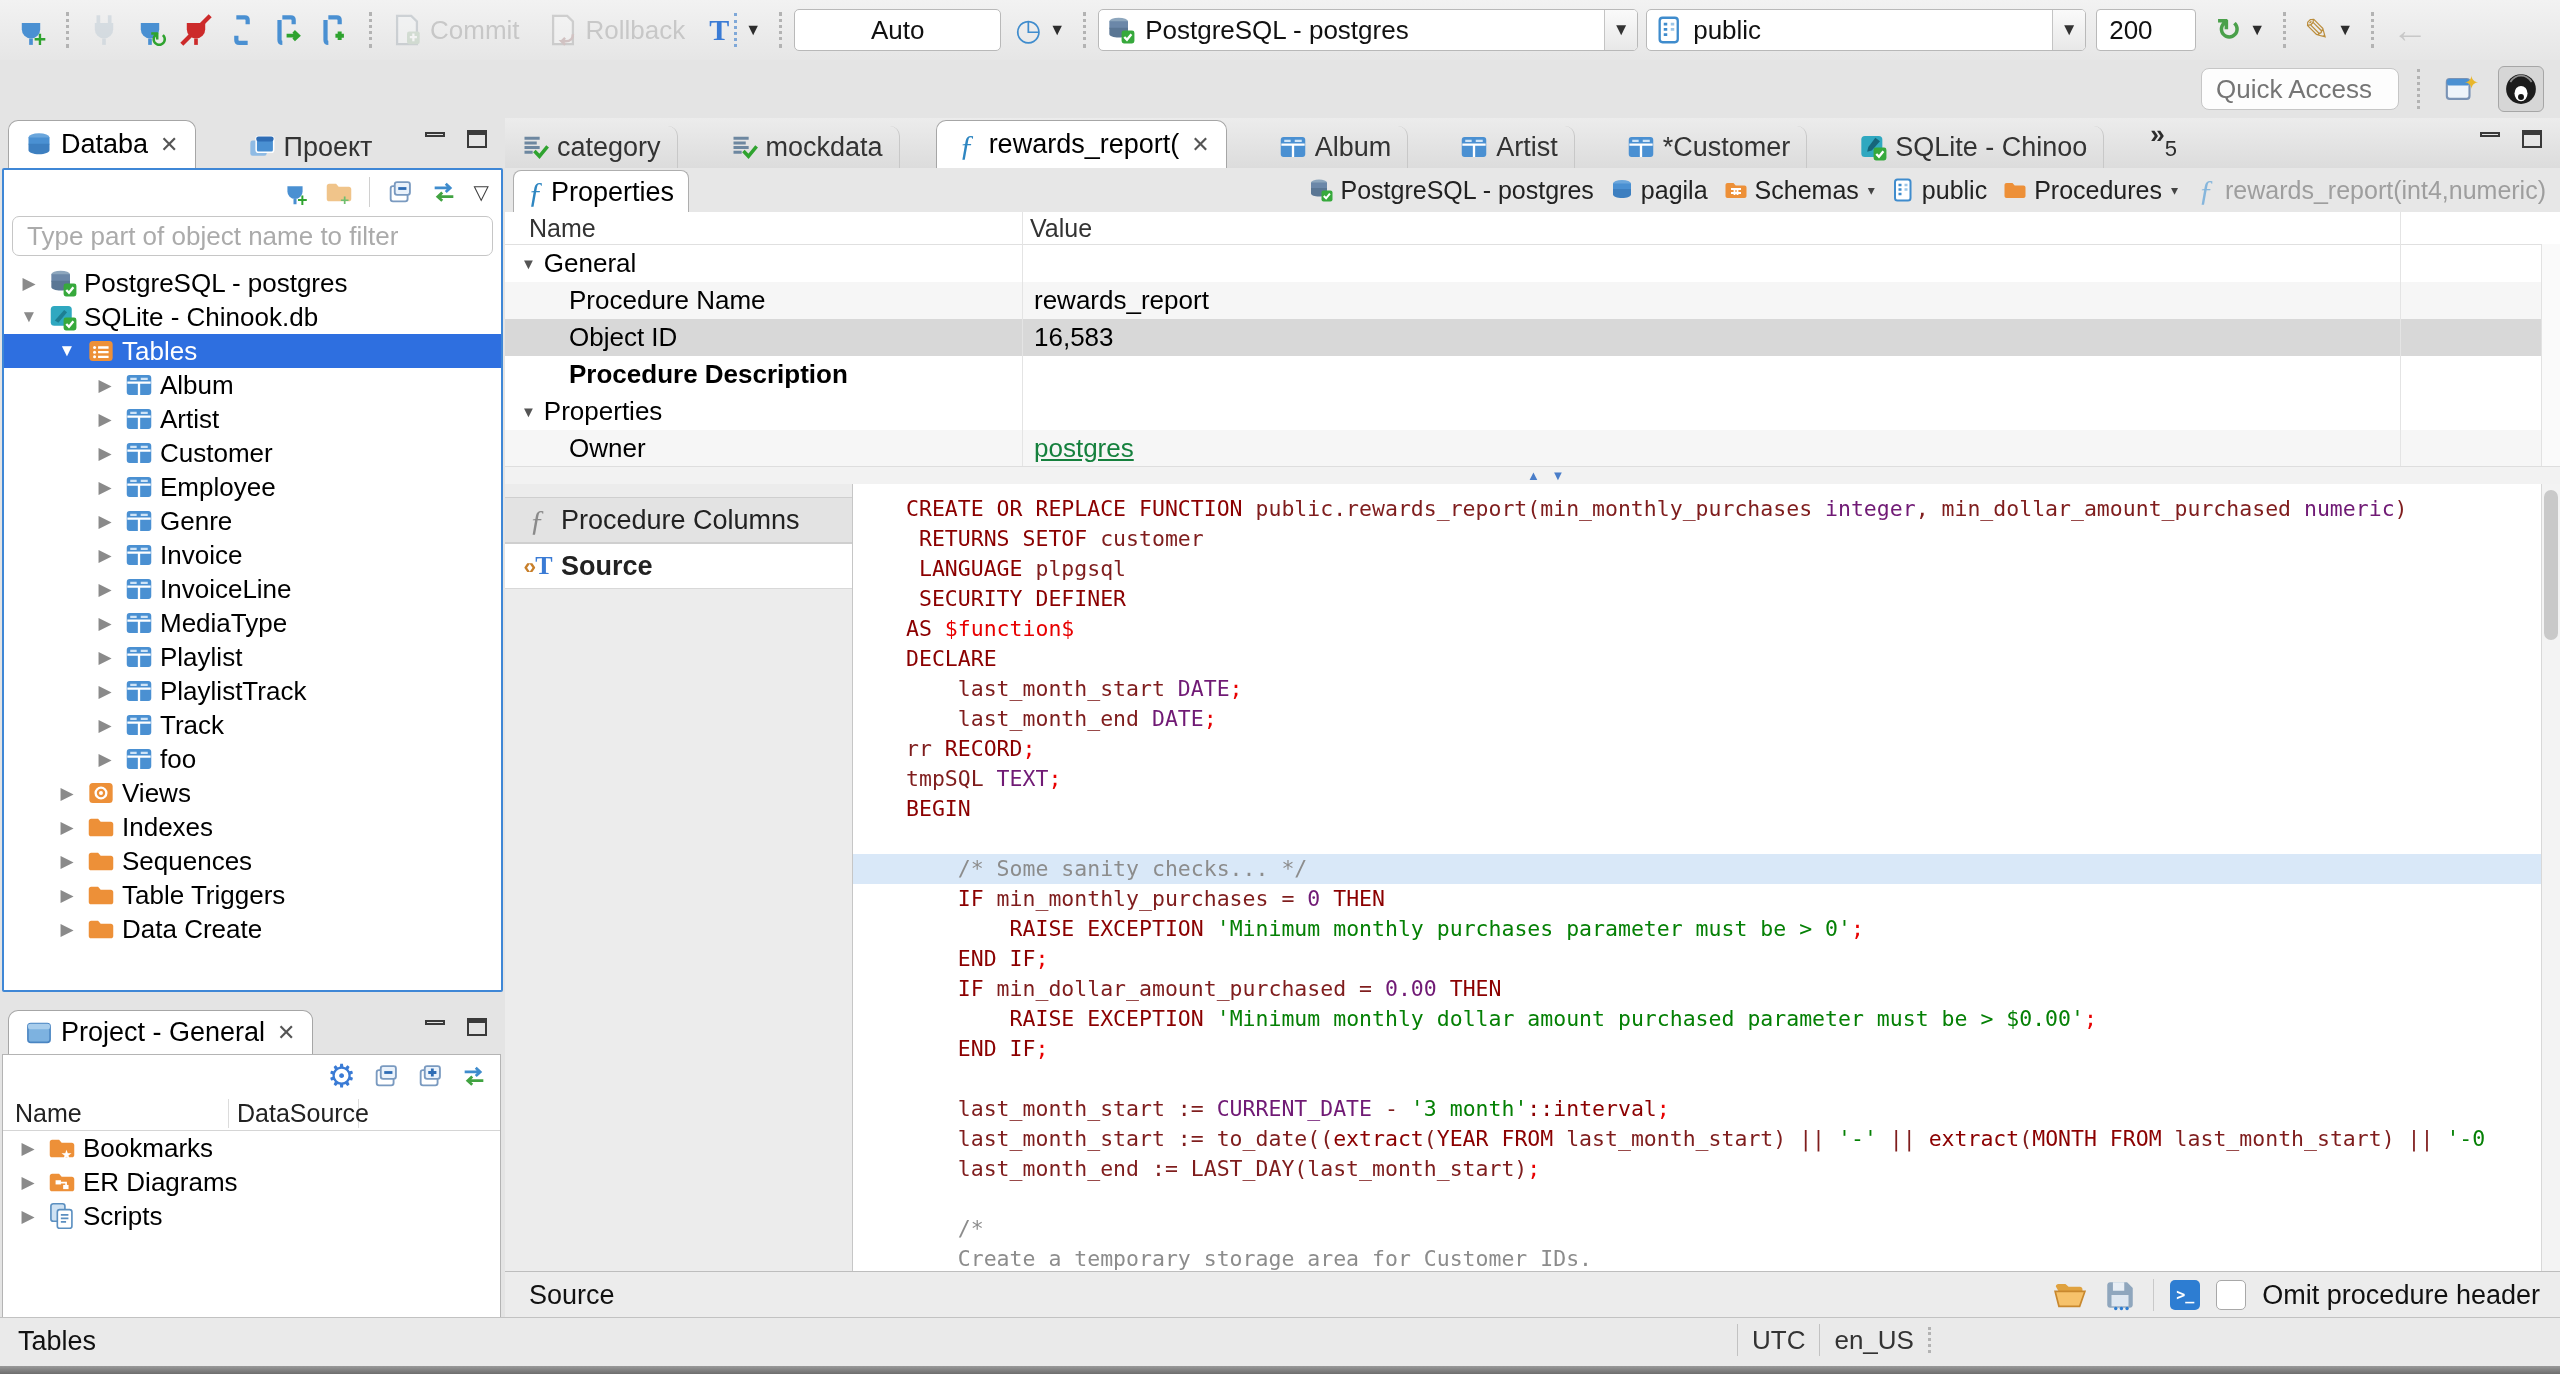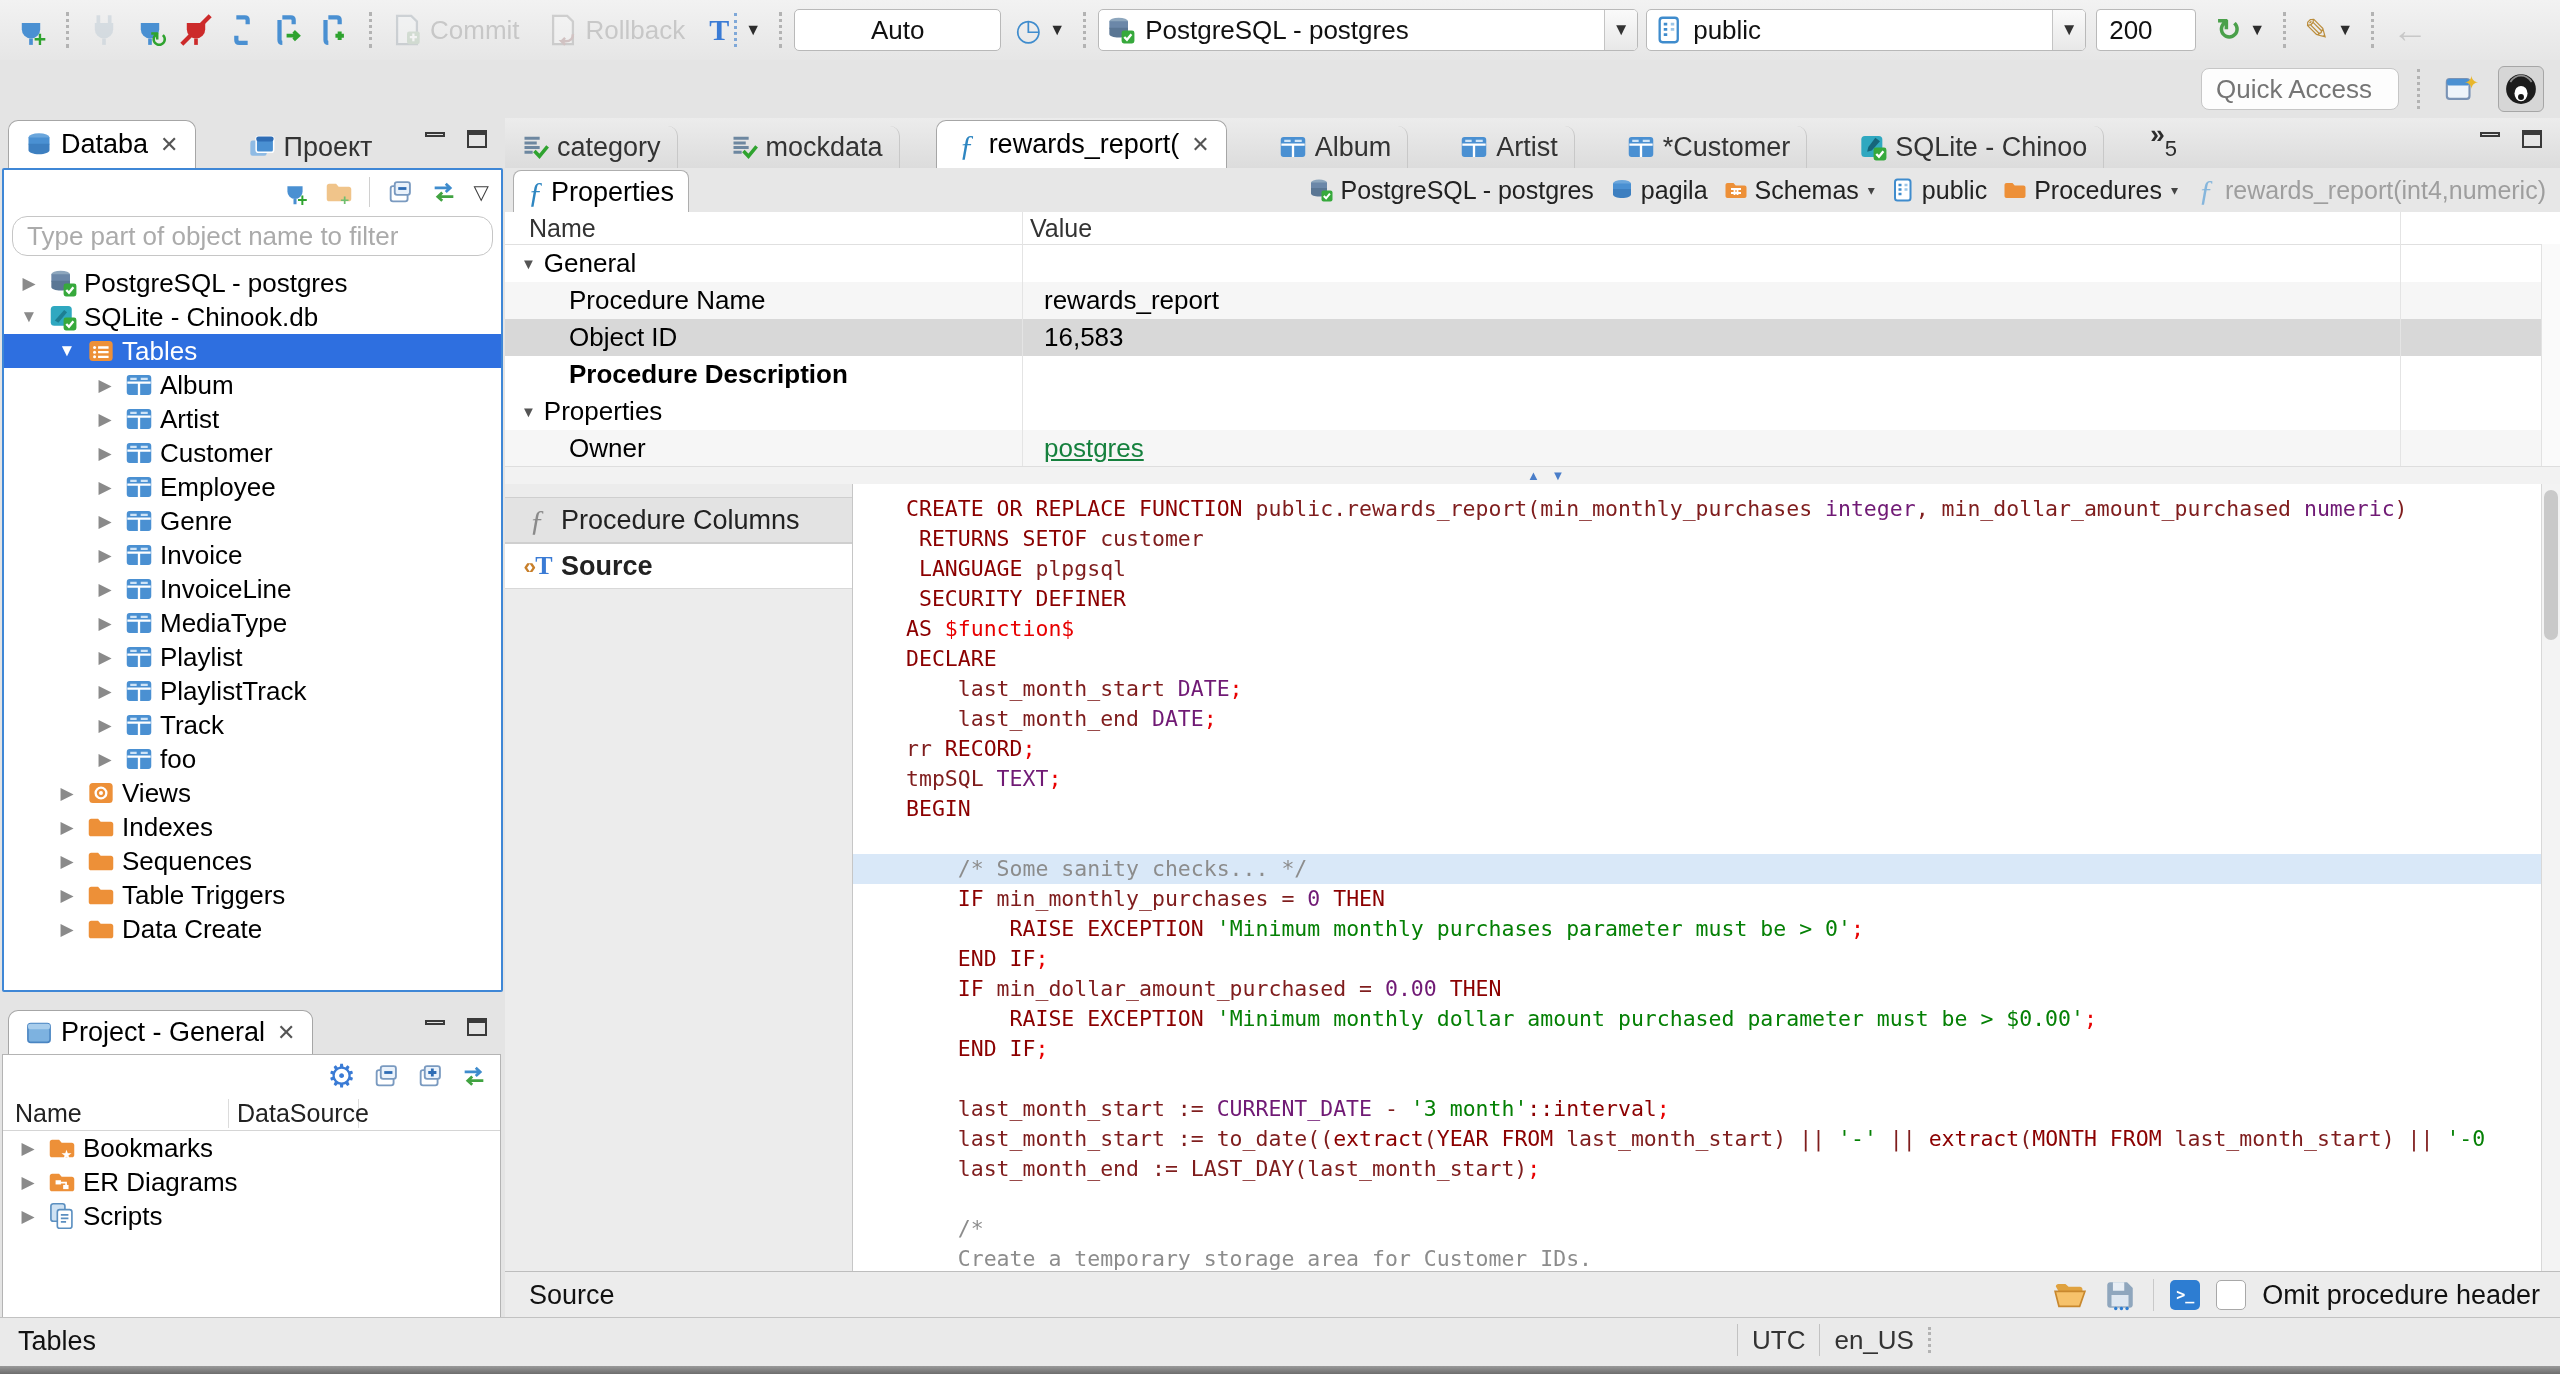--- a/index.html
+++ b/index.html
@@ -40,21 +40,21 @@
   .wmax::before{content:"";position:absolute;left:0;top:2px;width:20px;height:18px;border:2px solid #3a3a3a;border-top-width:5px;box-sizing:border-box;}
   .ovf{display:flex;align-items:flex-start;margin-left:10px;margin-bottom:6px;color:#2d2d2d;}
   .ovf .g1{font-size:26px;font-weight:bold;line-height:20px;}
   .ovf .g2{font-size:22px;margin-top:12px;}
 
   
   .sidebar{position:absolute;top:118px;left:0;width:505px;bottom:56px;}
   .navigator{position:absolute;top:50px;left:2px;width:497px;height:820px;border:2px solid #3f87d6;background:#fff;border-radius:2px;}
   .nav-tools{height:44px;display:flex;justify-content:flex-end;align-items:center;gap:16px;padding-right:12px;}
   .nav-tools .vline{width:1px;height:30px;background:#d0d0d0;}
-  .filter{display:block;width:481px;height:40px;margin:2px 8px 6px 8px;border:1px solid #c6c6c6;border-radius:15px;font-size:26px;padding:0 14px;color:#333;font-family:"Liberation Sans",sans-serif;box-sizing:border-box;}
+  .filter{display:block;width:481px;height:40px;margin:2px 8px 6px 8px;border:1px solid #c6c6c6;border-radius:7px;font-size:26px;padding:0 14px;color:#333;font-family:"Liberation Sans",sans-serif;box-sizing:border-box;}
   .filter::placeholder{color:#ababab;}
   .tree{position:absolute;top:96px;left:0;right:0;bottom:0;overflow:hidden;font-size:26px;color:#000;}
   .trow{height:34px;display:flex;align-items:center;gap:7px;white-space:nowrap;}
   .texp{width:26px;text-align:center;color:#8a8a8a;font-size:17px;flex:0 0 auto;}
   .trow.sel{background:#2e6fe0;color:#fff;}
   .trow.sel .texp{color:#fff;}
 
   .project-wrap{position:absolute;top:890px;left:0;width:505px;height:310px;}
   .pbody{position:absolute;top:46px;left:2px;right:4px;bottom:0;border:1px solid #b4b4b4;background:#fff;}
   .ptools{height:42px;display:flex;justify-content:flex-end;align-items:center;gap:16px;padding-right:12px;}
@@ -75,21 +75,21 @@
   .ghead{display:flex;height:32px;align-items:center;font-size:25px;color:#333;border-bottom:1px solid #e0e0e0;}
   .ghead .h1{width:517px;padding-left:24px;box-sizing:border-box;}
   .ghead .h2{padding-left:8px;}
   .prow{display:flex;height:37px;align-items:center;font-size:26px;color:#000;}
   .prow.shade{background:#f6f6f6;}
   .prow.selected{background:#d8d8d8;}
   .ncell{width:517px;display:flex;align-items:center;box-sizing:border-box;}
   .gcaret{font-size:15px;color:#555;margin:0 8px 0 16px;}
   .childname{padding-left:64px;}
   .bold{font-weight:bold;}
-  .vcell{flex:1;padding-left:22px;}
+  .vcell{flex:1;padding-left:12px;}
   .linkval{color:#15803d;text-decoration:underline;}
   .gridline{position:absolute;top:0;bottom:0;width:1px;background:#e4e4e4;}
   .grid-scroll{position:absolute;right:0;top:32px;bottom:0;width:18px;border-left:1px solid #e2e2e2;background:#fafafa;}
   .gsplit{position:absolute;top:348px;height:18px;left:0;right:0;background:#f2f2f2;border-top:1px solid #dedede;border-bottom:1px solid #cccccc;}
   .gsplit .arr{position:absolute;left:1022px;top:1px;font-size:13px;color:#4a7ec9;letter-spacing:4px;}
 
   .lower{position:absolute;top:366px;bottom:46px;left:0;right:0;background:#ececec;}
   .subpanel{position:absolute;left:0;top:0;bottom:0;width:347px;border-right:1px solid #c6c6c6;background:#ececec;}
   .stab{height:44px;display:flex;align-items:center;gap:10px;padding-left:18px;font-size:27px;color:#222;background:#e3e3e3;border-top:1px solid #cfcfcf;border-bottom:1px solid #cfcfcf;}
   .stab.first{margin-top:13px;}

